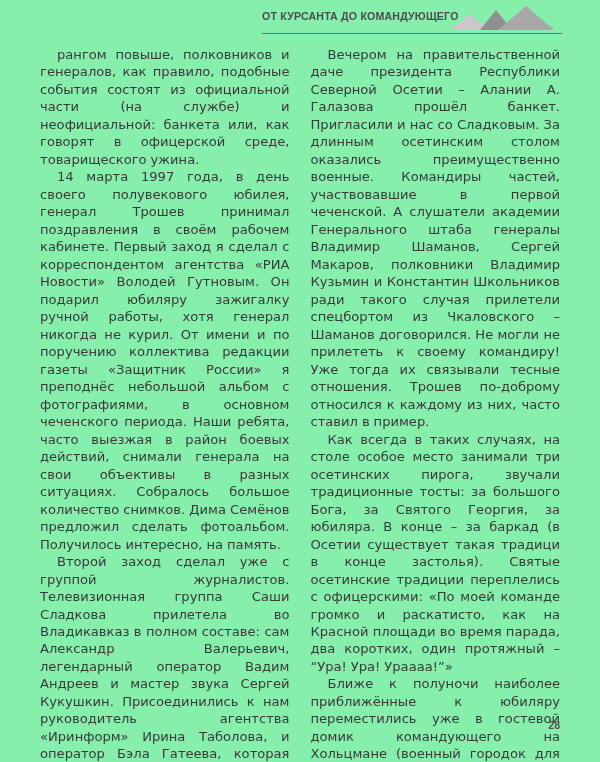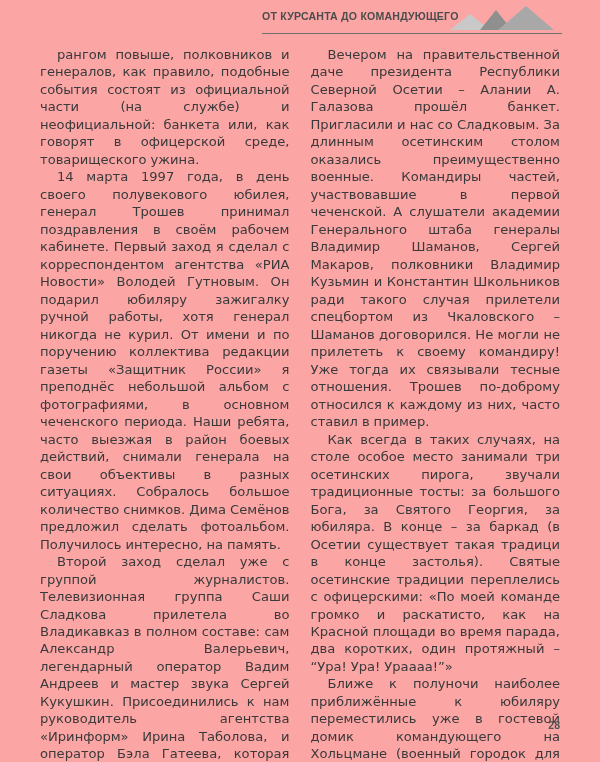--- a/index.html
+++ b/index.html
@@ -11,21 +11,21 @@
     width: 600px;
     height: 762px;
     font-family: "DejaVu Sans", sans-serif;
     color: #2b2b2b;
     position: relative;
     overflow: hidden;
   }
   .page {
     position: absolute;
     inset: 0;
-    background: #fca5a5;
+    background: #86efac;
   }
 
   
   .running-head {
     position: absolute;
     left: 262px;
     top: 6px;
     width: 300px;
     height: 28px;
   }

